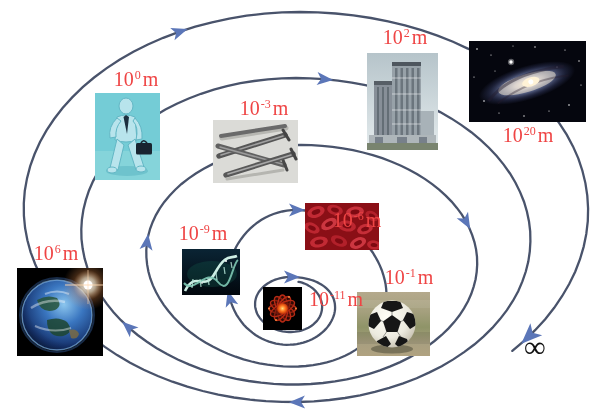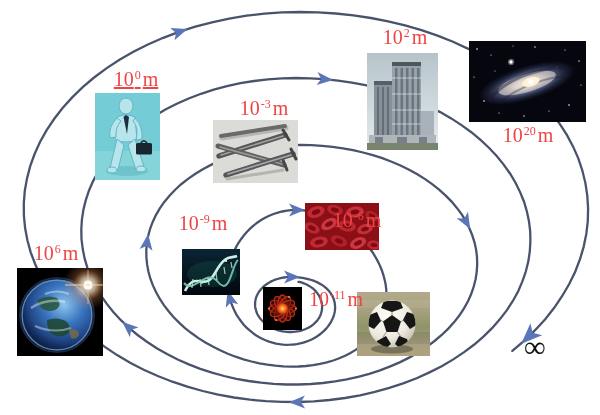--- a/index.html
+++ b/index.html
@@ -18,26 +18,26 @@
   #it-human{left:95px;top:93px;width:65px;height:87px;}
   #it-nails{left:213px;top:120px;width:85px;height:63px;}
   #it-building{left:367px;top:53px;width:71px;height:97px;}
   #it-galaxy{left:469px;top:41px;width:117px;height:81px;}
   #it-blood{left:305px;top:203px;width:74px;height:47px;}
   #it-dna{left:182px;top:249px;width:58px;height:46px;}
   #it-atom{left:263px;top:287px;width:39px;height:43px;}
   #it-soccer{left:357px;top:292px;width:73px;height:64px;}
   #it-earth{left:17px;top:268px;width:86px;height:88px;}
   
-  #lb-human{left:136px;top:68px;text-decoration:underline;}
+  #lb-human{left:136px;top:68px;}
   #lb-nails{left:264px;top:97px;}
   #lb-building{left:405px;top:26px;}
   #lb-galaxy{left:528px;top:124px;}
   #lb-blood{left:357px;top:177px;margin-top:32px;}
-  #lb-dna{left:203px;top:212px;}
+  #lb-dna{left:203px;top:222px;}
   #lb-atom{left:336px;top:288px;}
   #lb-soccer{left:409px;top:266px;}
   #lb-earth{left:56px;top:242px;text-align:right;}
 </style>
 </head>
 <body>
 
 <div class="stage">
 
   <svg id="spiral-svg" width="600" height="415" viewBox="0 0 600 415">
@@ -374,16 +374,17 @@
     </svg>
   </div>
 
   <div class="scale-label" id="lb-human"><span class="b">10</span><sup class="e">0</sup><span class="u">m</span></div>
   <div class="scale-label" id="lb-nails"><span class="b">10</span><sup class="e">-3</sup><span class="u">m</span></div>
   <div class="scale-label" id="lb-building"><span class="b">10</span><sup class="e">2</sup><span class="u">m</span></div>
   <div class="scale-label" id="lb-galaxy"><span class="b">10</span><sup class="e">20</sup><span class="u">m</span></div>
   <div class="scale-label" id="lb-blood"><span class="b">10</span><sup class="e">-6</sup><span class="u">m</span></div>
   <div class="scale-label" id="lb-dna"><span class="b">10</span><sup class="e">-9</sup><span class="u">m</span></div>
   <div class="scale-label" id="lb-atom"><span class="b">10</span><sup class="e">-11</sup><span class="u">m</span></div>
+  <div class="scale-label" id="lb-soccer"><span class="b">10</span><sup class="e">-1</sup><span class="u">m</span></div>
   <div class="scale-label" id="lb-earth"><span class="b">10</span><sup class="e">6</sup><span class="u">m</span></div>
 
   <div class="infinity">∞</div>
 </div>
 
 </body></html>

